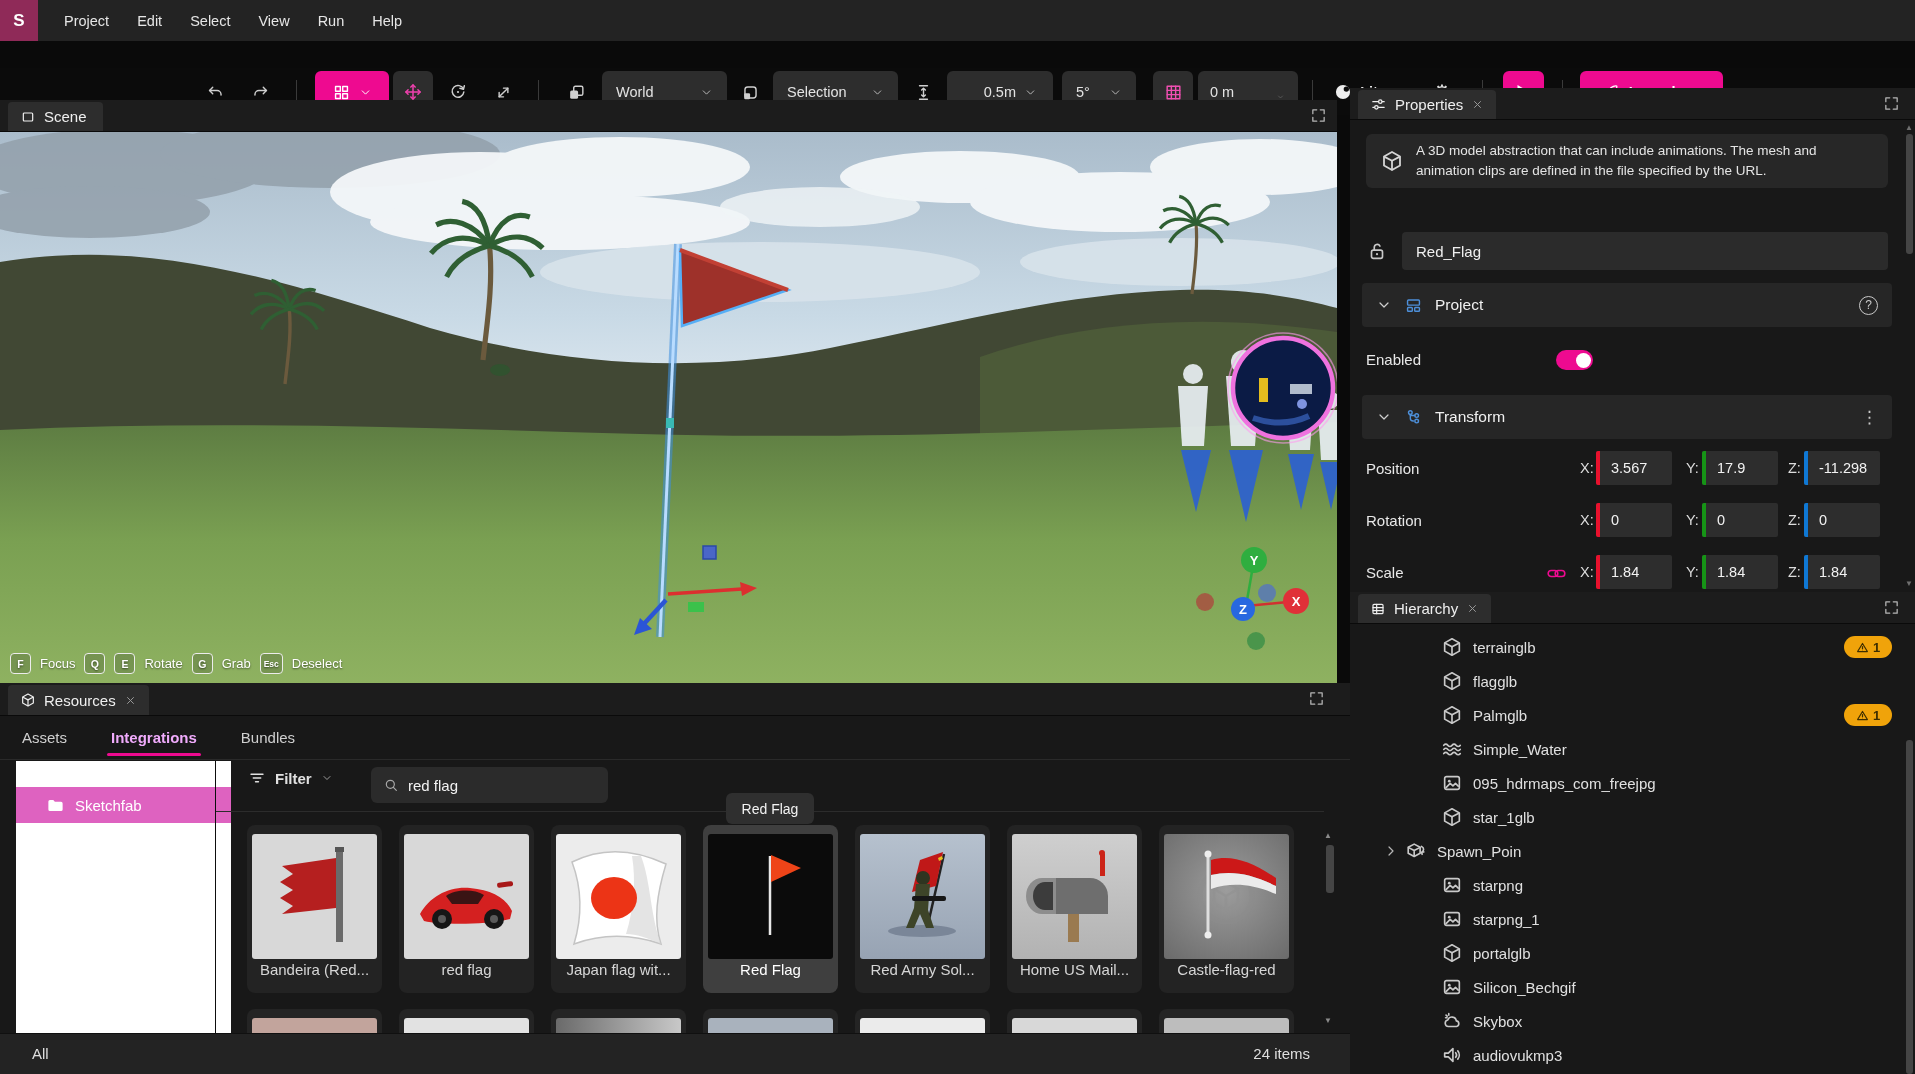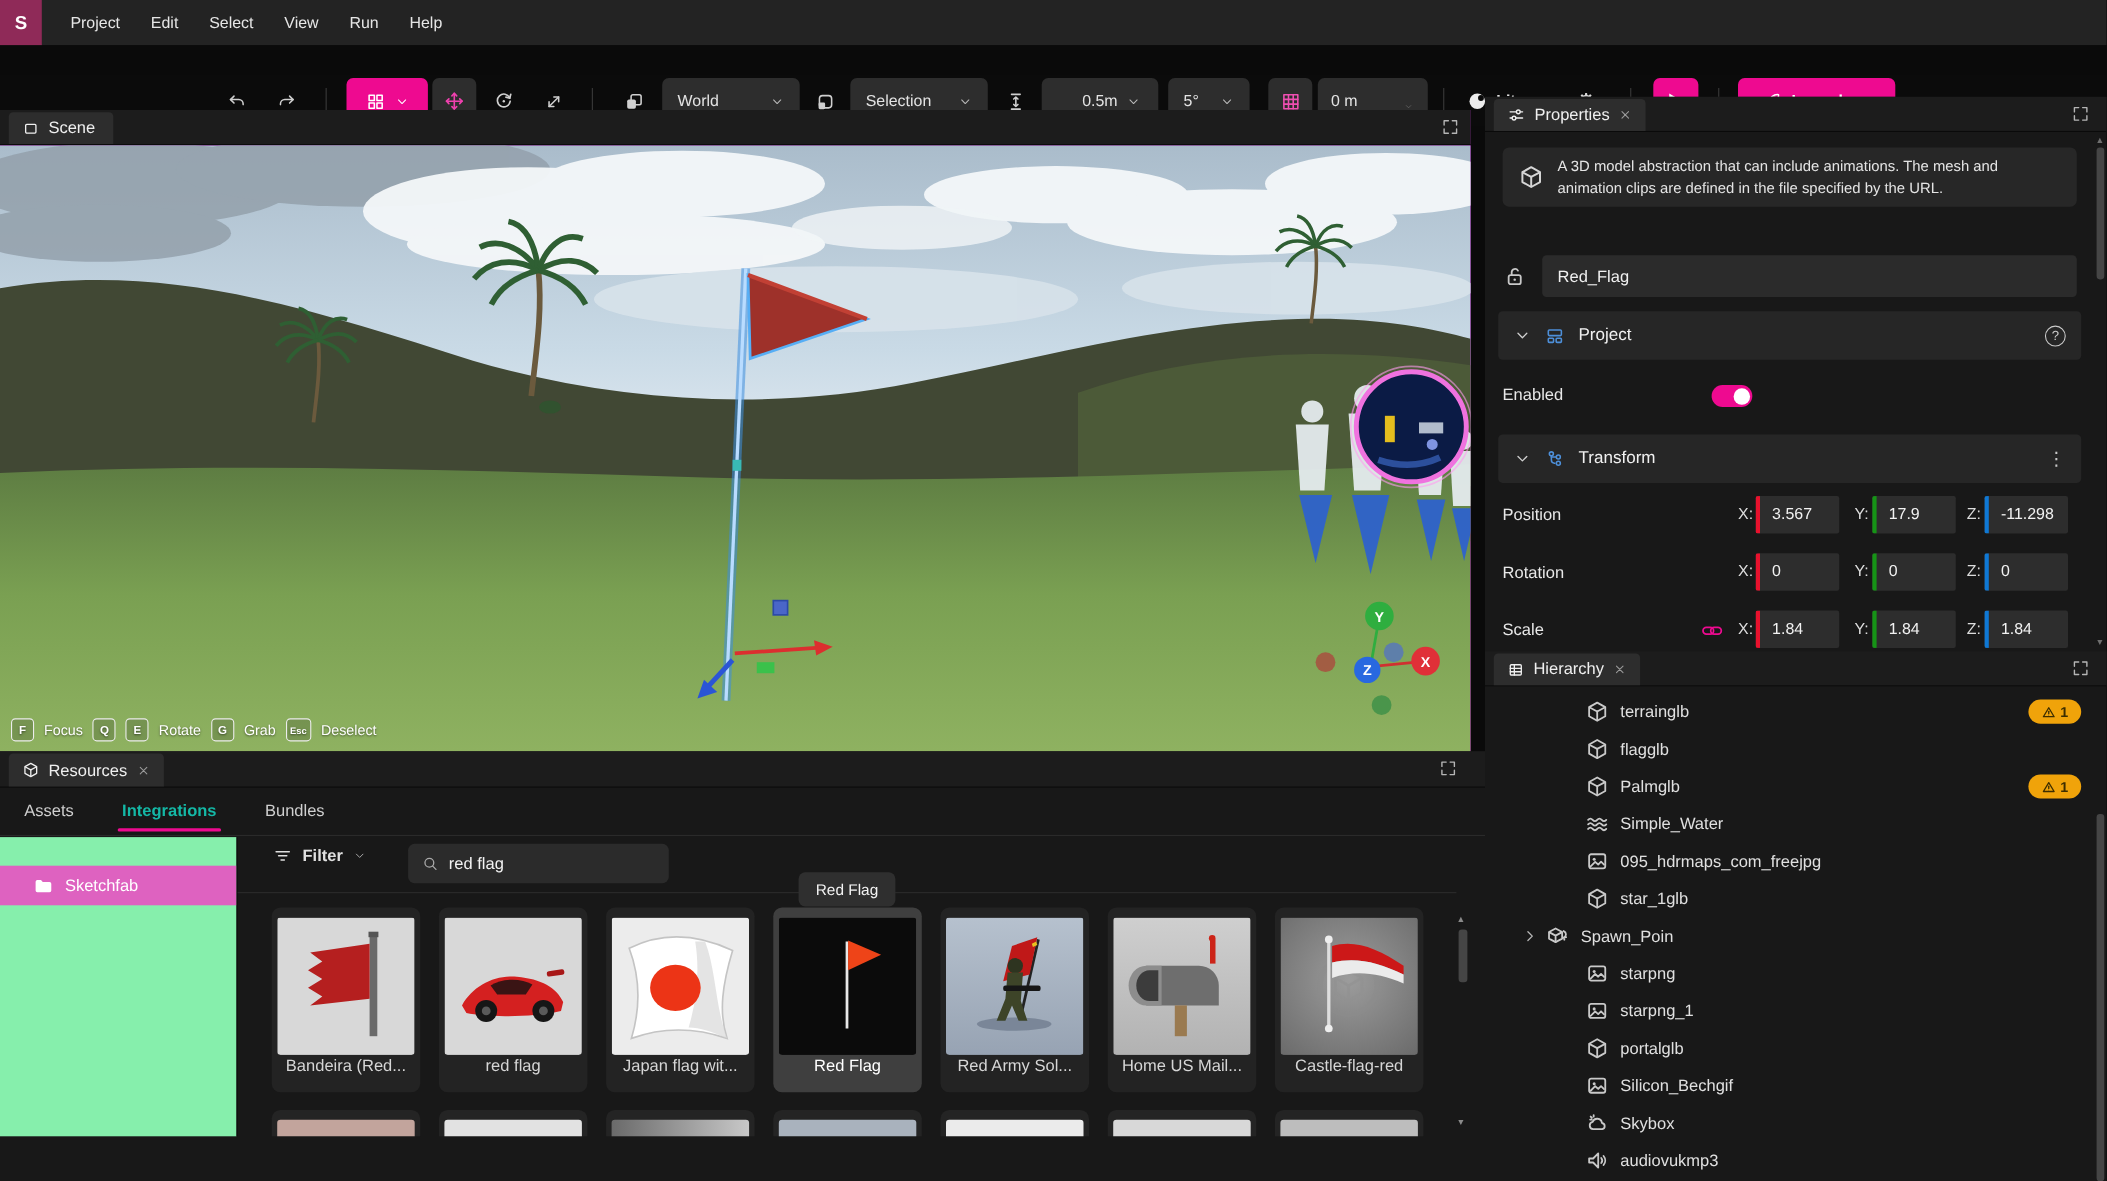--- a/index.html
+++ b/index.html
@@ -80,24 +80,24 @@
   .hrow .chv { width:16px; height:16px; color:#b5b5b5; margin-right:6px; flex:none; }
   .badge { position:absolute; left:494px; width:48px; height:22px; border-radius:11px;
     background:#f0a30a; color:#3d2e00; display:flex; align-items:center; justify-content:center;
     gap:4px; font-size:13px; font-weight:bold; }
 
   
   #res-panel { left:0; top:683px; width:1350px; height:391px; background:#181818; }
   #res-tabs { position:absolute; left:0; top:33px; width:1350px; height:44px; display:flex;
     align-items:center; color:#cfcfcf; font-size:15px; border-bottom:1px solid #2a2a2a; }
   .res-tab { padding:0 22px; position:relative; height:44px; display:flex; align-items:center; }
-  .res-tab.active { color:#14b8a6; font-weight:bold; }
+  .res-tab.active { color:#f0abfc; font-weight:bold; }
   .res-tab.active::after { content:""; position:absolute; left:18px; right:18px; bottom:4px;
     height:3px; border-radius:2px; background:#ee0a90; }
-  #res-side { position:absolute; left:0; top:78px; width:215px; height:272px; background:#86efac; }
+  #res-side { position:absolute; left:16px; top:78px; width:215px; height:272px; background:#ffffff; }
   .side-item { position:absolute; left:0; top:26px; width:215px; height:36px; background:#de62c0;
     color:#fff; font-size:15px; display:flex; align-items:center; gap:10px; padding:0 0 0 30px; }
   #res-main { position:absolute; left:215px; top:78px; width:1135px; height:272px;
     border-left:1px solid #0d0d0d; }
   .filter-row { position:absolute; left:0; top:0; width:1135px; height:50px; }
   .searchbox { position:absolute; left:155px; top:6px; width:237px; height:36px;
     background:#2b2b2b; border-radius:6px; display:flex; align-items:center; gap:9px;
     padding:0 12px; }
   .searchbox input { background:transparent; border:none; outline:none; color:#f2f2f2;
     font-size:15px; width:170px; font-family:"Liberation Sans",sans-serif; }
@@ -960,13 +960,17 @@
         <div class="t2" style="background:#d8d8d8"></div>
       </div>
     <div class="card2" style="left:943px">
         <div class="t2" style="background:#bdbdbd"></div>
       </div>
 
     <span class="sarrow" style="right:18px;top:70px;color:#8a8a8a">▲</span>
     <div class="vscroll" style="right:16px;top:84px;height:48px;width:8px"></div>
     <span class="sarrow" style="right:18px;top:255px;color:#8a8a8a">▼</span>
   </div>
+  <div id="res-footer">
+    <span style="position:absolute;left:32px;top:11px">All</span>
+    <span style="position:absolute;right:40px;top:11px">24 items</span>
+  </div>
 </div>
 
 </body></html>

